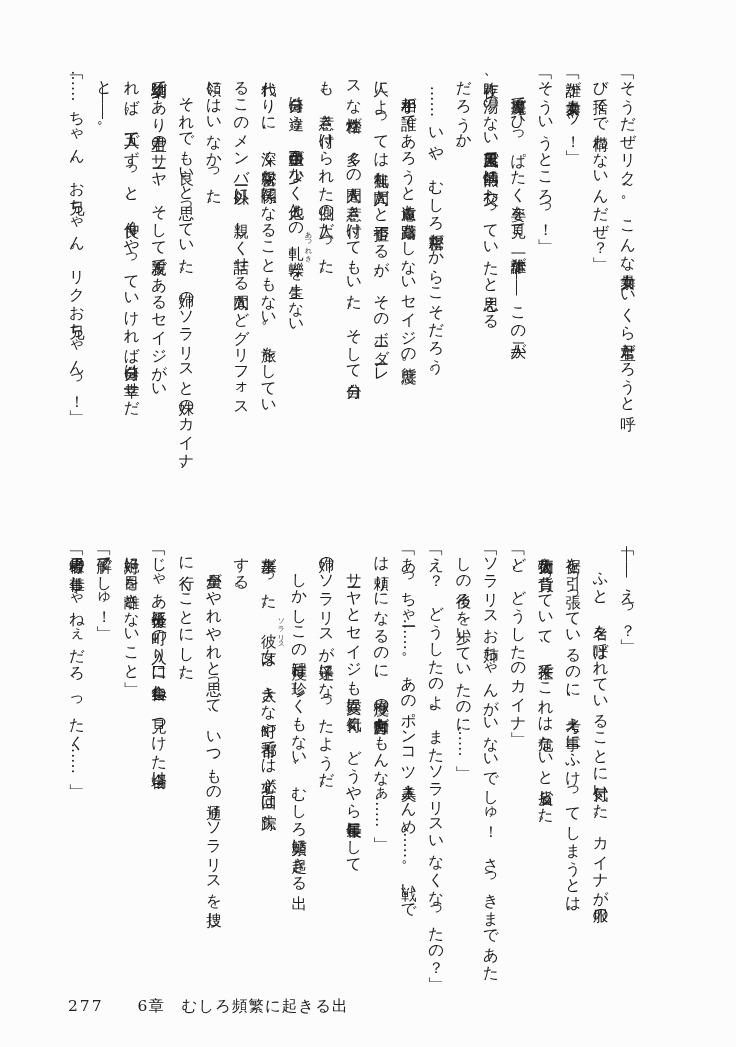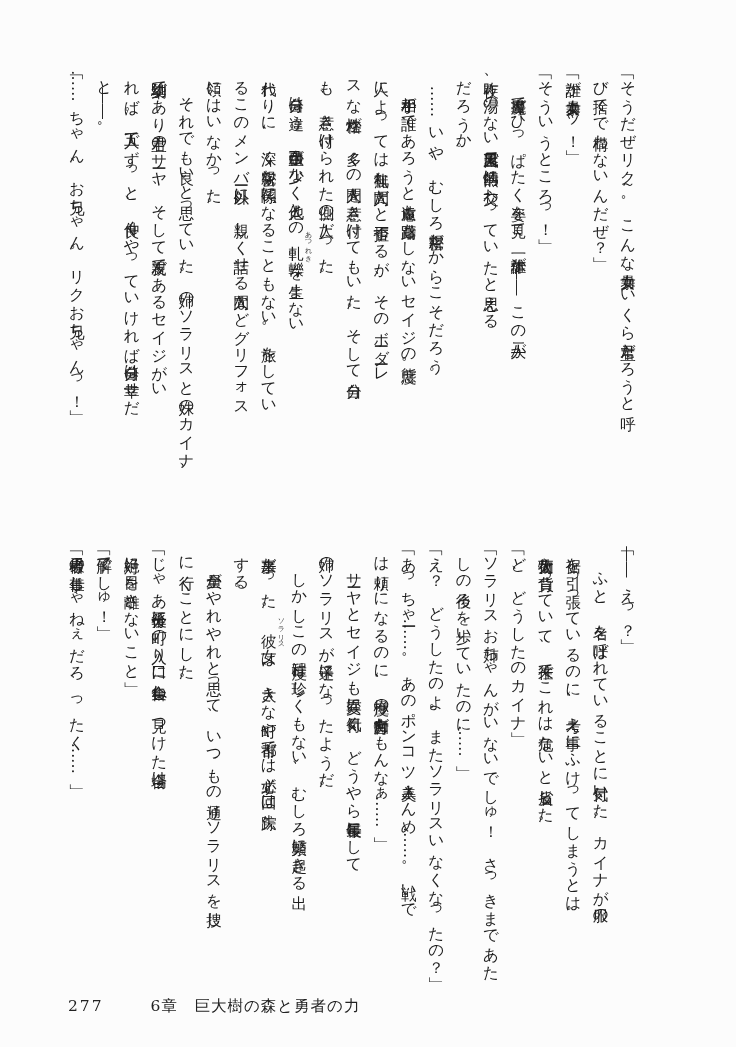--- a/index.html
+++ b/index.html
@@ -47,21 +47,21 @@
   .footer {
     position: absolute;
     left: 68px;
     top: 996px;
     font-size: 15.5px;
     color: #222;
     letter-spacing: 1px;
   }
   .footer .pagenum {
     display: inline-block;
-    margin-right: 41px;
+    margin-right: 28px;
     letter-spacing: 2px;
   }
 </style>
 </head>
 <body>
 
 <div class="page">
 
   <div class="vblock" id="block0">
       <div class="tcol">「そうだぜリク～。こんな暴力女、いくら主君だろうと呼</div>
@@ -106,16 +106,16 @@
       <div class="tcol">　全員がやれやれと思って、いつもの通りソラリスを捜し</div>
       <div class="tcol">に行くことにした。</div>
       <div class="tcol">「じゃあ三十分後に町の入り口に集合ね。見つけた場合は</div>
       <div class="tcol">絶対に目を離さないこと」</div>
       <div class="tcol">「了解でしゅ！」</div>
       <div class="tcol">「勇者様の仕事じゃねぇだろ、ったく……」</div>
     </div>
 
   <div class="footer">
     <span class="pagenum">277</span>
-    <span class="chapter">6章　巨大樹の森と勇者の力</span>
+    <span class="chapter">6章　むしろ頻繁に起きる出</span>
   </div>
 
 </div>
 
 </body></html>

